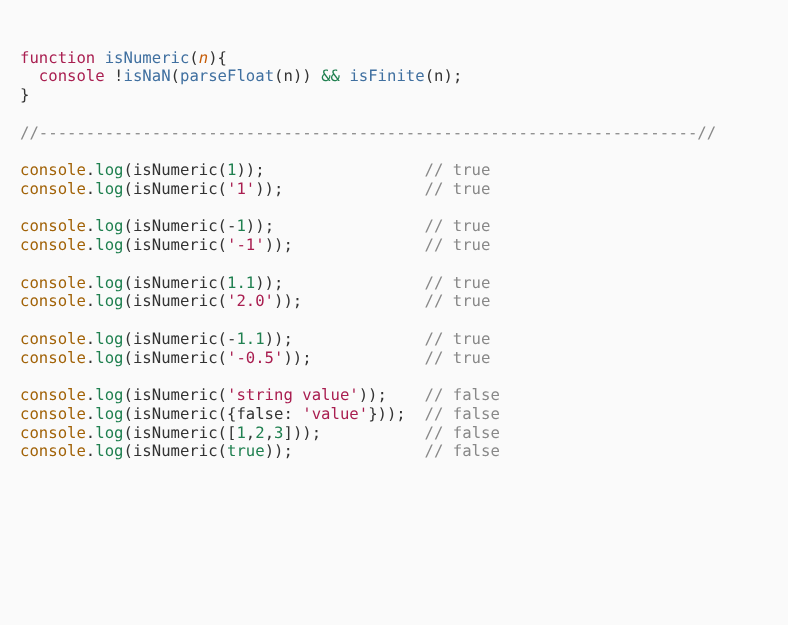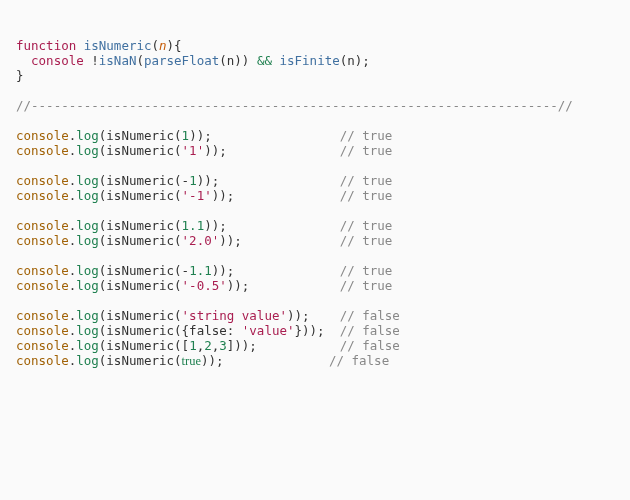--- a/index.html
+++ b/index.html
@@ -14,21 +14,21 @@
   }
   .kw   { color: #a91e50; text-align: center; }   
   .fn   { color: #4070a0; }   
   .arg  { color: #c65d09; font-style: italic; } 
   .num  { color: #208050; }   
   .str  { color: #a91e50; }   
   .op   { color: #208050; }   
   .name { color: #a16207; }      
   .meth { color: #208050; margin-top: 16px; }   
   .cmt  { color: #888888; }   
-  .bool { color: #208050; font-family: Liberation Serif, serif; }   
+  .bool { color: #208050; }   
   .ident{ color: #333; }      
   .punct{ color: #333; }
 </style>
 </head>
 <body>
 
 <div id="code"><span class="kw">function</span> <span class="fn">isNumeric</span><span class="punct">(</span><span class="arg">n</span><span class="punct">){</span>
   <span class="kw">console</span> <span class="punct">!</span><span class="fn">isNaN</span><span class="punct">(</span><span class="fn">parseFloat</span><span class="punct">(</span><span class="ident">n</span><span class="punct">))</span> <span class="op">&amp;&amp;</span> <span class="fn">isFinite</span><span class="punct">(</span><span class="ident">n</span><span class="punct">);</span>
 <span class="punct">}</span>
 

